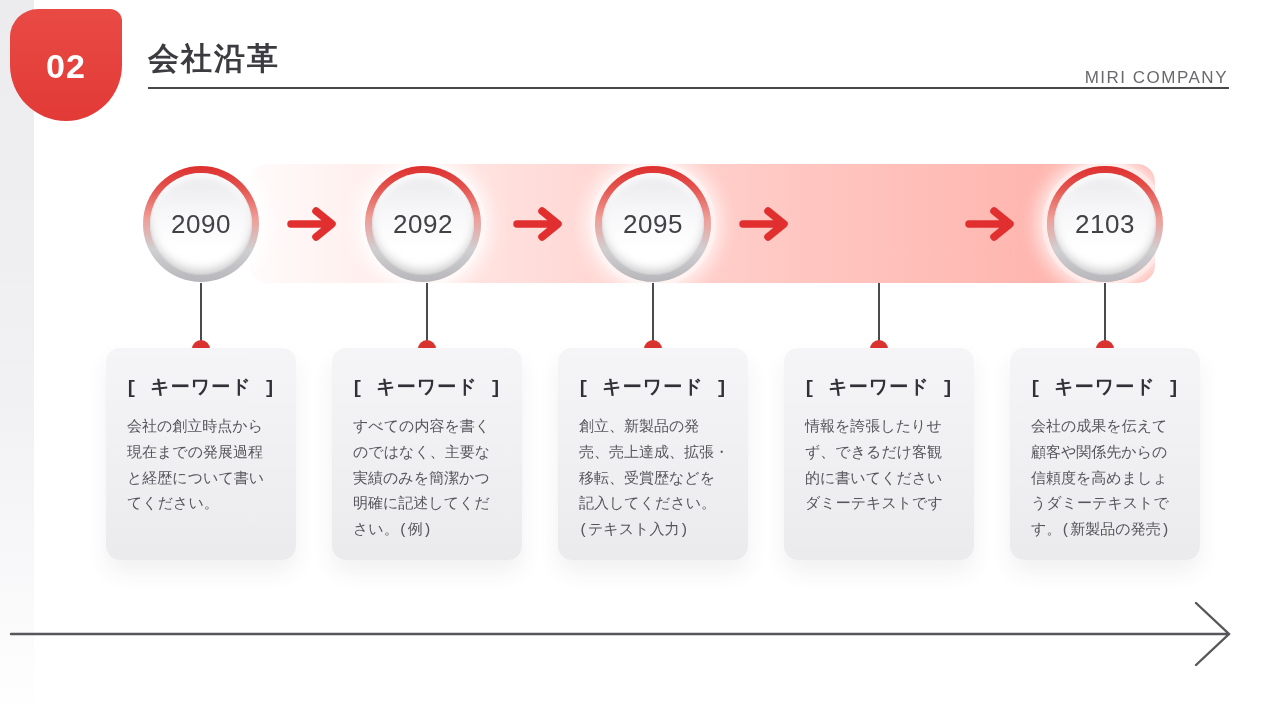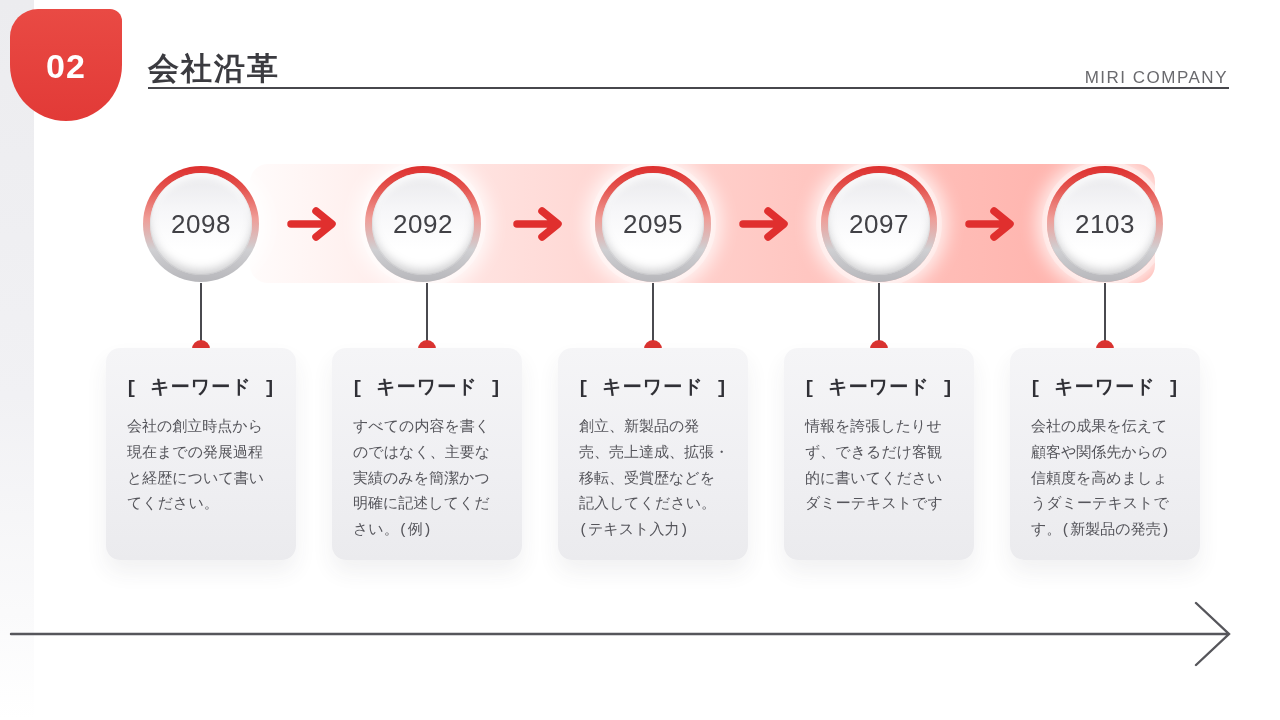--- a/index.html
+++ b/index.html
@@ -21,21 +21,21 @@
   
   .badge {
     position: absolute; left: 10px; top: 9px; width: 112px; height: 112px;
     background: linear-gradient(180deg, #e94a44 0%, #e23a37 100%);
     border-radius: 28px 12px 56px 56px;
     display: flex; align-items: center; justify-content: center;
     padding-top: 2px;
   }
   .badge span { color: #ffffff; font-size: 34px; font-weight: 700; letter-spacing: 1px; }
   .page-title {
-    position: absolute; left: 148px; top: 48px;
+    position: absolute; left: 148px; top: 38px;
     font-size: 31px; font-weight: 600; color: #3b3b40; letter-spacing: 2px;
   }
   .title-rule {
     position: absolute; left: 148px; top: 87px; width: 1081px; height: 2px;
     background: #47474c;
   }
   .company-name {
     position: absolute; top: 68px; right: 52px;
     font-size: 17px; color: #6a6a6e; letter-spacing: 1.5px;
   }
@@ -103,36 +103,31 @@
     <span>02</span>
   </div>
   <div class="page-title">会社沿革</div>
   <div class="title-rule"></div>
   <div class="company-name">MIRI COMPANY</div>
 
   <div class="band"></div>
 
   <div class="circle" style="left:143px">
     <div class="inner">
-        <span class="year">2098</span>
+        <span class="year">2090</span>
       </div>
   </div>
   <div class="circle" style="left:365px">
     <div class="inner">
         <span class="year">2092</span>
       </div>
   </div>
   <div class="circle" style="left:595px">
     <div class="inner">
         <span class="year">2095</span>
-      </div>
-  </div>
-  <div class="circle" style="left:821px">
-    <div class="inner">
-        <span class="year">2097</span>
       </div>
   </div>
   <div class="circle" style="left:1047px">
     <div class="inner">
         <span class="year">2103</span>
       </div>
   </div>
 
   <svg class="flow-arrow" style="left:287px" viewBox="0 0 54 36">
     <path d="M4 18 H38 M29 5 L45 18 L29 31" fill="none" stroke="#e02f2e" stroke-width="7.5" stroke-linecap="round" stroke-linejoin="round"></path>

